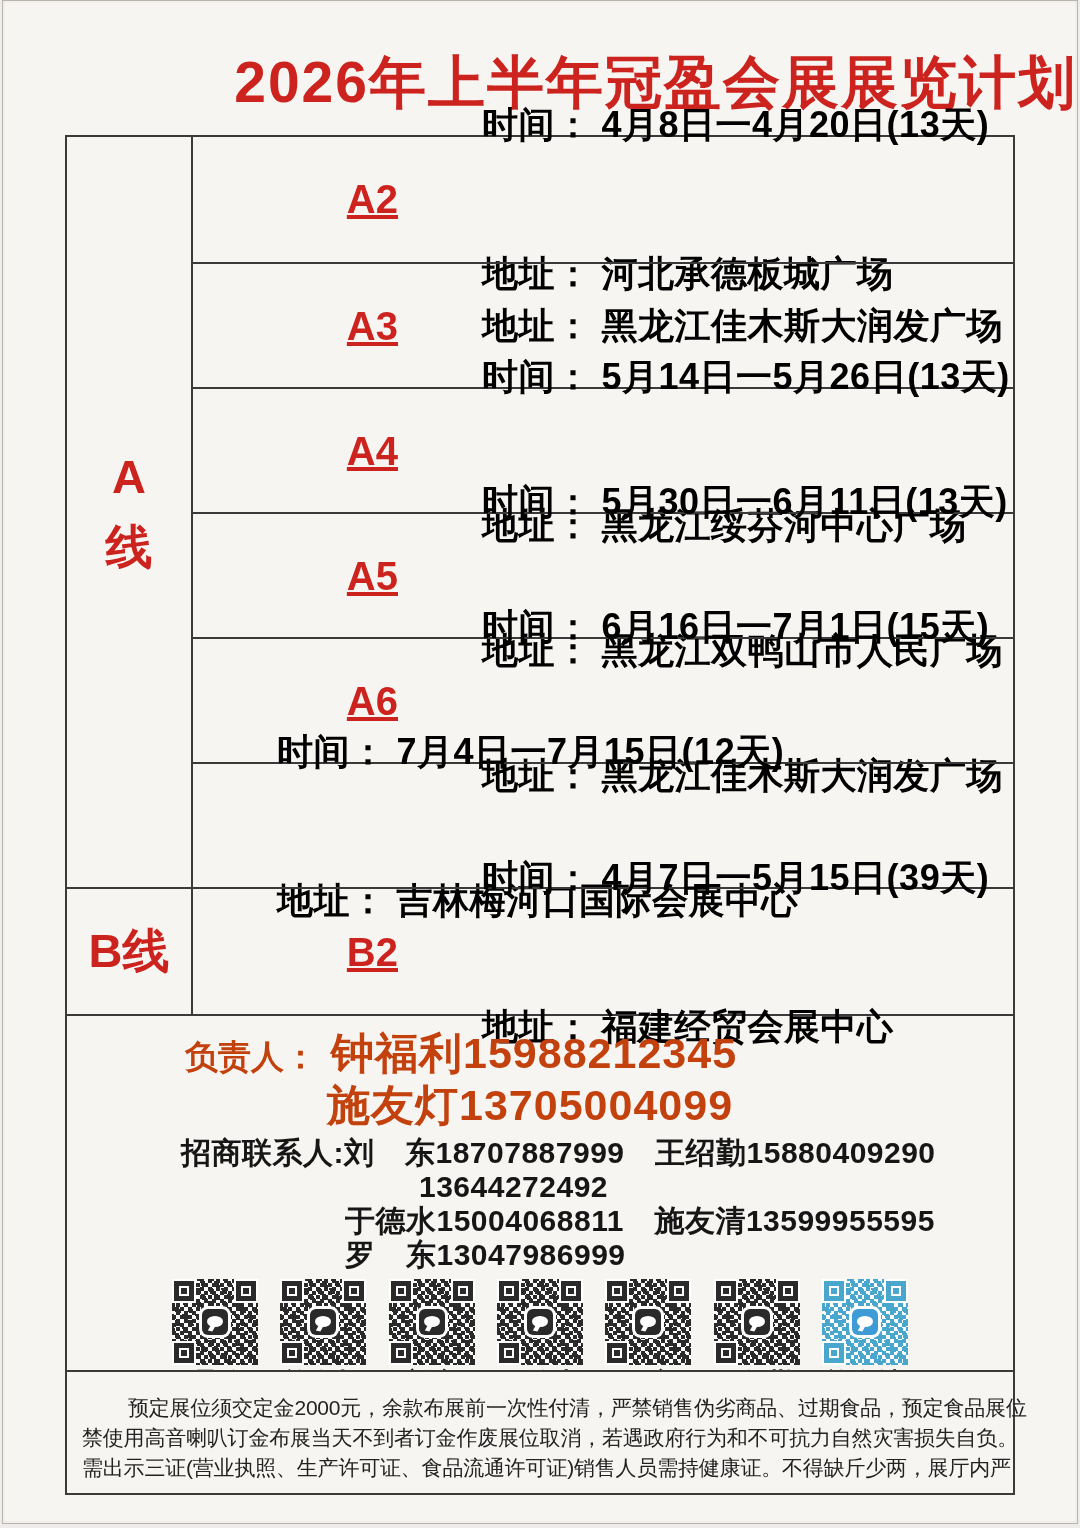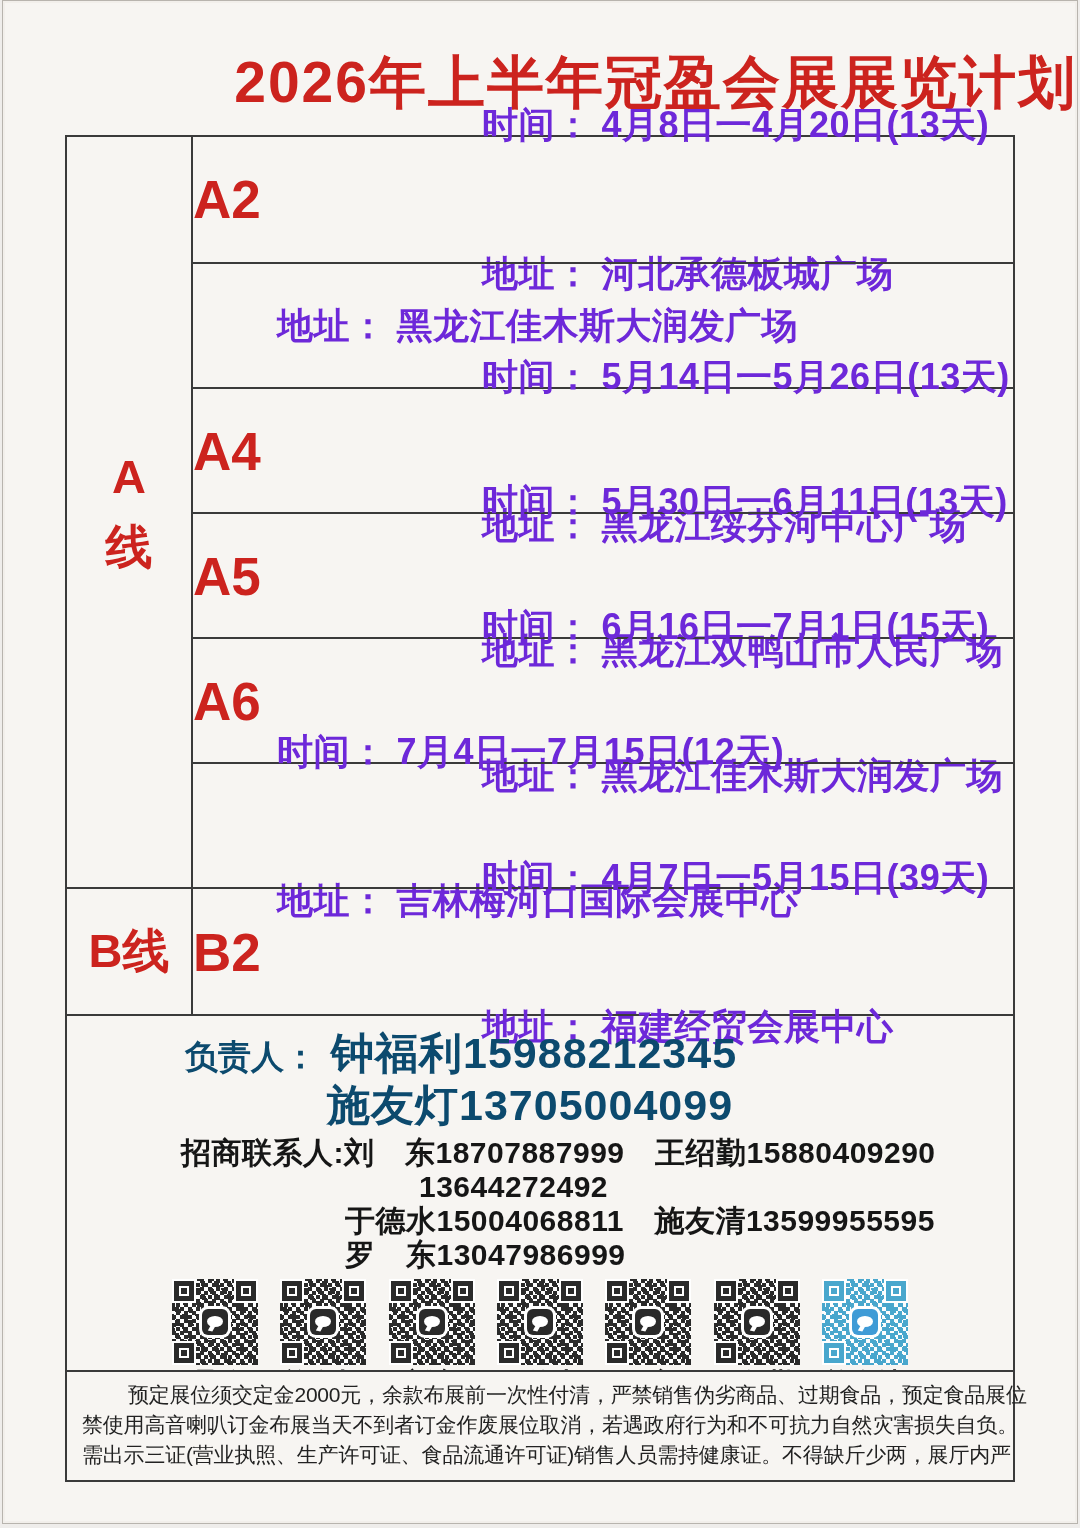--- a/index.html
+++ b/index.html
@@ -43,35 +43,35 @@
   .line-a{grid-row:1 / 7;}
   .line-b{grid-row:7 / 8;border-top:2px solid #3a3a3a;}
   .vert-label{width:1.15em;text-align:center;word-break:break-all;line-height:1.5;}
   .line-b span{white-space:nowrap;}
   .cell-right{
     grid-column:2;
     display:flex;align-items:center;height:100%;
   }
   .cell-right.bt{border-top:2px solid #3a3a3a;}
   .code{
-    width:205px;text-align:left;
-    color:#cc231e;font-weight:bold;font-size:53px;
+    width:205px;text-align:right;
+    color:#cc231e;font-weight:bold;font-size:40px;text-decoration:underline;
   }
   .info{display:flex;flex-direction:column;gap:16px;}
   .info-line{
-    font-size:36px;font-weight:bold;color:#6d28d9;
+    font-size:36px;font-weight:bold;color:#000000;
     white-space:pre;letter-spacing:0.5px;
   }
   .info-line .lbl{margin-right:10px;}
   
   .contact-section{
     border-top:2px solid #3a3a3a;
     height:354px;overflow:hidden;
   }
-  .resp-line{display:flex;align-items:baseline;white-space:pre;color:#0c4a6e;}
+  .resp-line{display:flex;align-items:baseline;white-space:pre;color:#c2410c;}
   .resp-1{margin:14px 0 0 118px;}
   .resp-1 .resp-lbl{font-size:33px;font-weight:bold;margin-right:14px;}
   .resp-val{font-size:43px;font-weight:bold;line-height:46px;letter-spacing:1px;}
   .resp-2{margin:2px 0 0 260px;}
   .agent-line{
     font-size:30px;font-weight:bold;color:#161616;
     line-height:33px;white-space:pre;letter-spacing:0.5px;
   }
   .agent-1{margin:8px 0 0 114px;}
   .agent-2{margin:1px 0 0 352px;}
@@ -129,21 +129,21 @@
   }
   
   .notice{
     border-top:2px solid #3a3a3a;
     padding:8px 15px 10px;
   }
   .notice-line{
     font-size:21px;color:#222;line-height:30px;
     letter-spacing:-0.2px;white-space:nowrap;
   }
-  .notice-line.indent{text-indent:46px;}
+  .notice-line.indent{text-indent:46px;margin-top:13px;}
 </style>
 </head>
 <body>
 
 <div class="page">
 
   <div class="title">2026年上半年冠盈会展展览计划</div>
 
   <div class="main-box">
 
@@ -161,20 +161,21 @@
       <div class="info-line">
         <span class="lbl">时间：</span><span class="val">4月8日一4月20日(13天)</span>
       </div>
       <div class="info-line">
         <span class="lbl">地址：</span><span class="val">河北承德板城广场</span>
       </div>
     </div>
   </div>
 
   <div class="cell-right bt" style="grid-row: 2 / 3;">
+    <div class="code">A3</div>
     <div class="info">
       <div class="info-line">
         <span class="lbl">地址：</span><span class="val">黑龙江佳木斯大润发广场</span>
       </div>
     </div>
   </div>
 
   <div class="cell-right bt" style="grid-row: 3 / 4;">
     <div class="code">A4</div>
     <div class="info">

